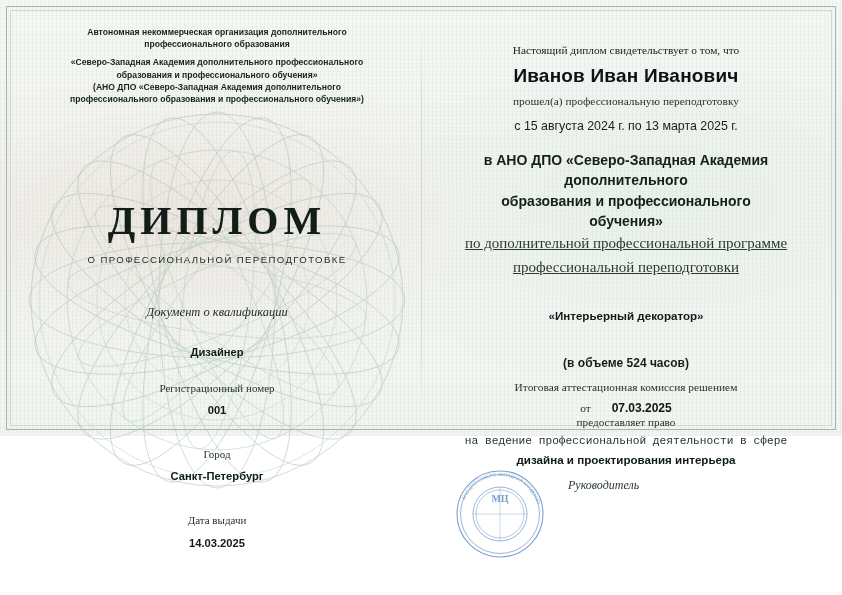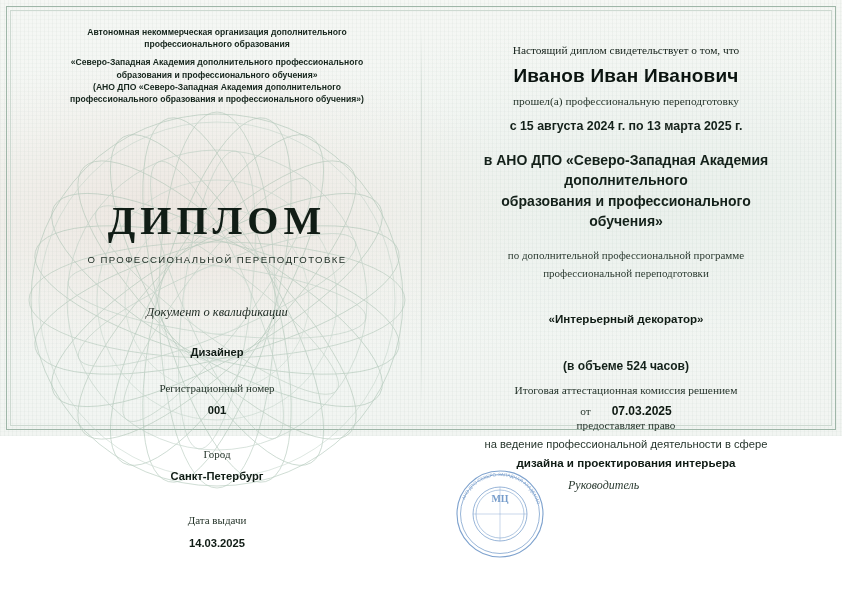--- a/index.html
+++ b/index.html
@@ -155,37 +155,38 @@
   }
   #retraining-line {
     margin-top: 8px;
     font-family: "Liberation Serif", serif;
     font-size: 11.4px;
     color: #27362c;
   }
   #period-line {
     margin-top: 12px;
     font-family: "Liberation Sans", sans-serif;
-    font-weight: bold;
+    font-weight: normal;
     font-size: 12.4px;
   }
   #org-at {
     margin-top: 17px;
     font-family: "Liberation Sans", sans-serif;
     font-weight: bold;
     font-size: 14px;
     line-height: 1.45;
     padding: 0 6px;
   }
   #program-note {
-    margin-top: 16px;
-    font-family: "Liberation Serif", serif;
-    font-size: 11px;
+    margin-top: 0;
+    font-family: "Liberation Serif", serif;
+    font-size: 15px;
     line-height: 1.6;
     color: #2b3a30;
+    text-decoration: underline;
   }
   #program-name {
     margin-top: 30px;
     font-family: "Liberation Sans", sans-serif;
     font-weight: bold;
     font-size: 11.6px;
     color: #101c15;
   }
   #hours-line {
     margin-top: 34px;
@@ -213,21 +214,21 @@
     margin-left: 18px;
   }
   #grants-line {
     margin-top: 1px;
     font-family: "Liberation Serif", serif;
     font-size: 11.2px;
     color: #26352c;
   }
   #activity-line {
     margin-top: 7px;
-    font-family: Liberation Sans, sans-serif;
+    font-family: Liberation Mono, monospace;
     font-size: 11.2px;
     color: #26352c;
   }
   #sphere-line {
     margin-top: 6px;
     font-family: "Liberation Sans", sans-serif;
     font-weight: bold;
     font-size: 11.6px;
     color: #0f1b14;
   }

